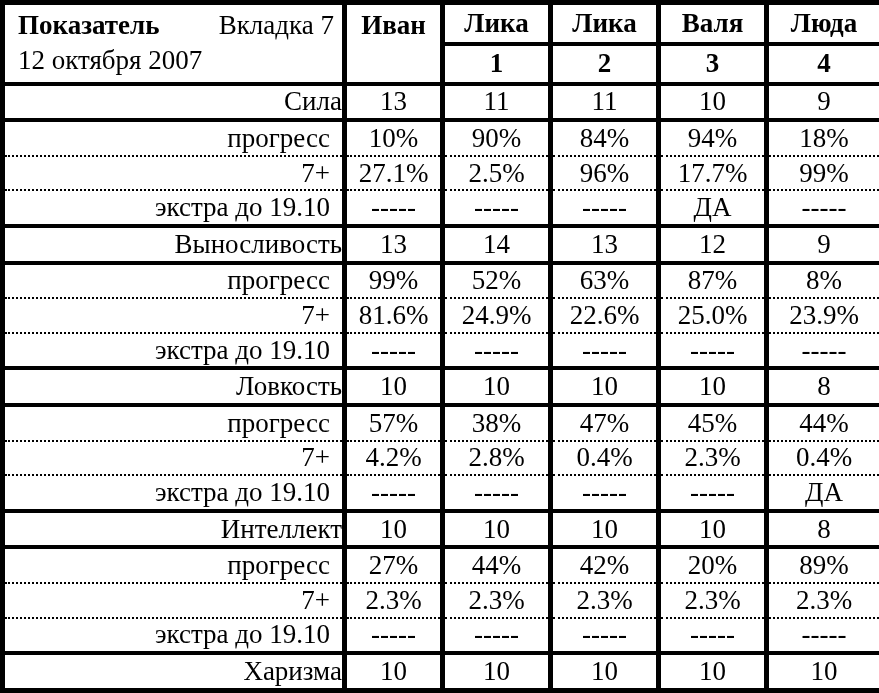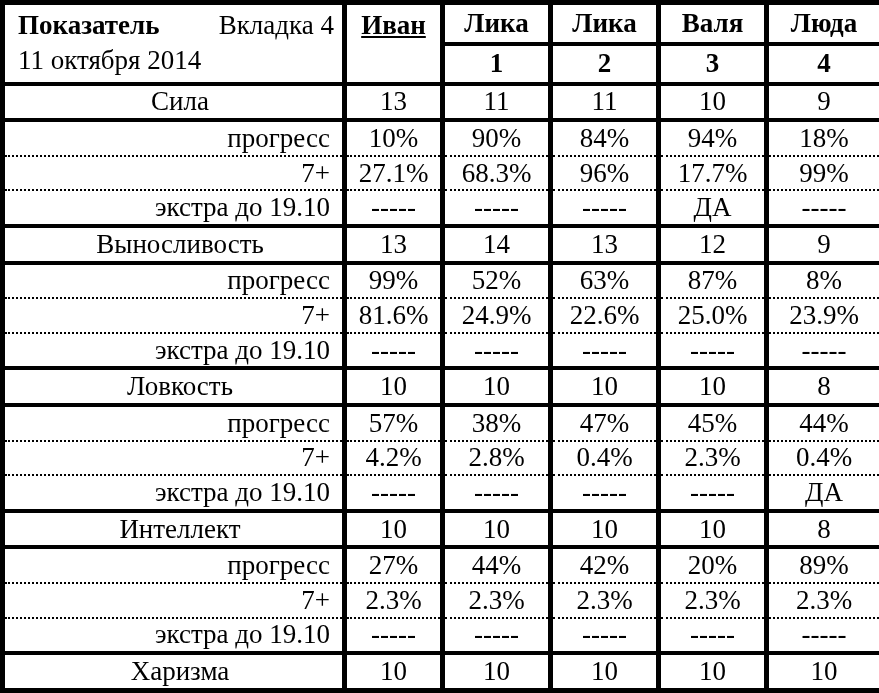--- a/index.html
+++ b/index.html
@@ -22,34 +22,34 @@
     white-space: nowrap;
     overflow: hidden;
     border-left: 5px solid #000;
     border-right: 5px solid #000;
     vertical-align: middle;
   }
   
   .r-names td { height: 37px; border-top: 5px solid #000; }
   .r-nums  td { height: 35px; border-bottom: 4px solid #000; }
   td.name  { font-weight: bold; text-align: center; border-bottom: 4px solid #000; }
-  td.merged { vertical-align: top; padding-top: 5px; text-decoration: underline; }
+  td.merged { vertical-align: top; padding-top: 5px; }
   td.num   { font-weight: bold; text-align: center; }
   td.label-head {
     vertical-align: top;
     border-bottom: 4px solid #000;
     padding: 3px 8px 0 13px;
     line-height: 35px;
   }
   .head-line1 { display: flex; justify-content: space-between; align-items: center; }
   .head-line1 .b { font-weight: bold; }
   
   .r-stat td { height: 34px; border-top: 4px solid #000; border-bottom: 4px solid #000; }
   .r-sub  td { height: 33px; border-top: 2px dotted #000; border-bottom: 2px dotted #000; }
-  td.label { text-align: center; }
+  td.label { text-align: right; }
   td.stat-label { padding-left: 13px; }
   td.sub-label { text-align: right; padding-right: 12px; }
   td.val { text-align: center; }
   td.stat-val { font-weight: normal; }
 </style>
 </head>
 <body>
 
 <table class="stats">
   <colgroup>
@@ -58,23 +58,23 @@
     <col style="width:108px">
     <col style="width:108px">
     <col style="width:108px">
     <col style="width:115px">
   </colgroup>
   <tbody id="tb">
     <tr class="r-names">
       <td class="label-head" rowspan="2">
         <div class="head-line1">
           <span class="b">Показатель</span>
-          <span>Вкладка 4</span>
+          <span>Вкладка 7</span>
         </div>
-        <div class="head-line2">11 октября 2014</div>
+        <div class="head-line2">12 октября 2007</div>
       </td>
       <td class="name merged" rowspan="2">Иван</td>
       <td class="name">Лика</td>
       <td class="name">Лика</td>
       <td class="name">Валя</td>
       <td class="name">Люда</td>
     </tr>
     <tr class="r-nums">
       <td class="num">1</td>
       <td class="num">2</td>
@@ -93,21 +93,21 @@
         <td class="label sub-label">прогресс</td>
         <td class="val">10%</td>
         <td class="val">90%</td>
         <td class="val">84%</td>
         <td class="val">94%</td>
         <td class="val">18%</td>
       </tr>
       <tr class="r-sub">
         <td class="label sub-label">7+</td>
         <td class="val">27.1%</td>
-        <td class="val">68.3%</td>
+        <td class="val">2.5%</td>
         <td class="val">96%</td>
         <td class="val">17.7%</td>
         <td class="val">99%</td>
       </tr>
       <tr class="r-sub">
         <td class="label sub-label">экстра до 19.10</td>
         <td class="val">-----</td>
         <td class="val">-----</td>
         <td class="val">-----</td>
         <td class="val">ДА</td>

